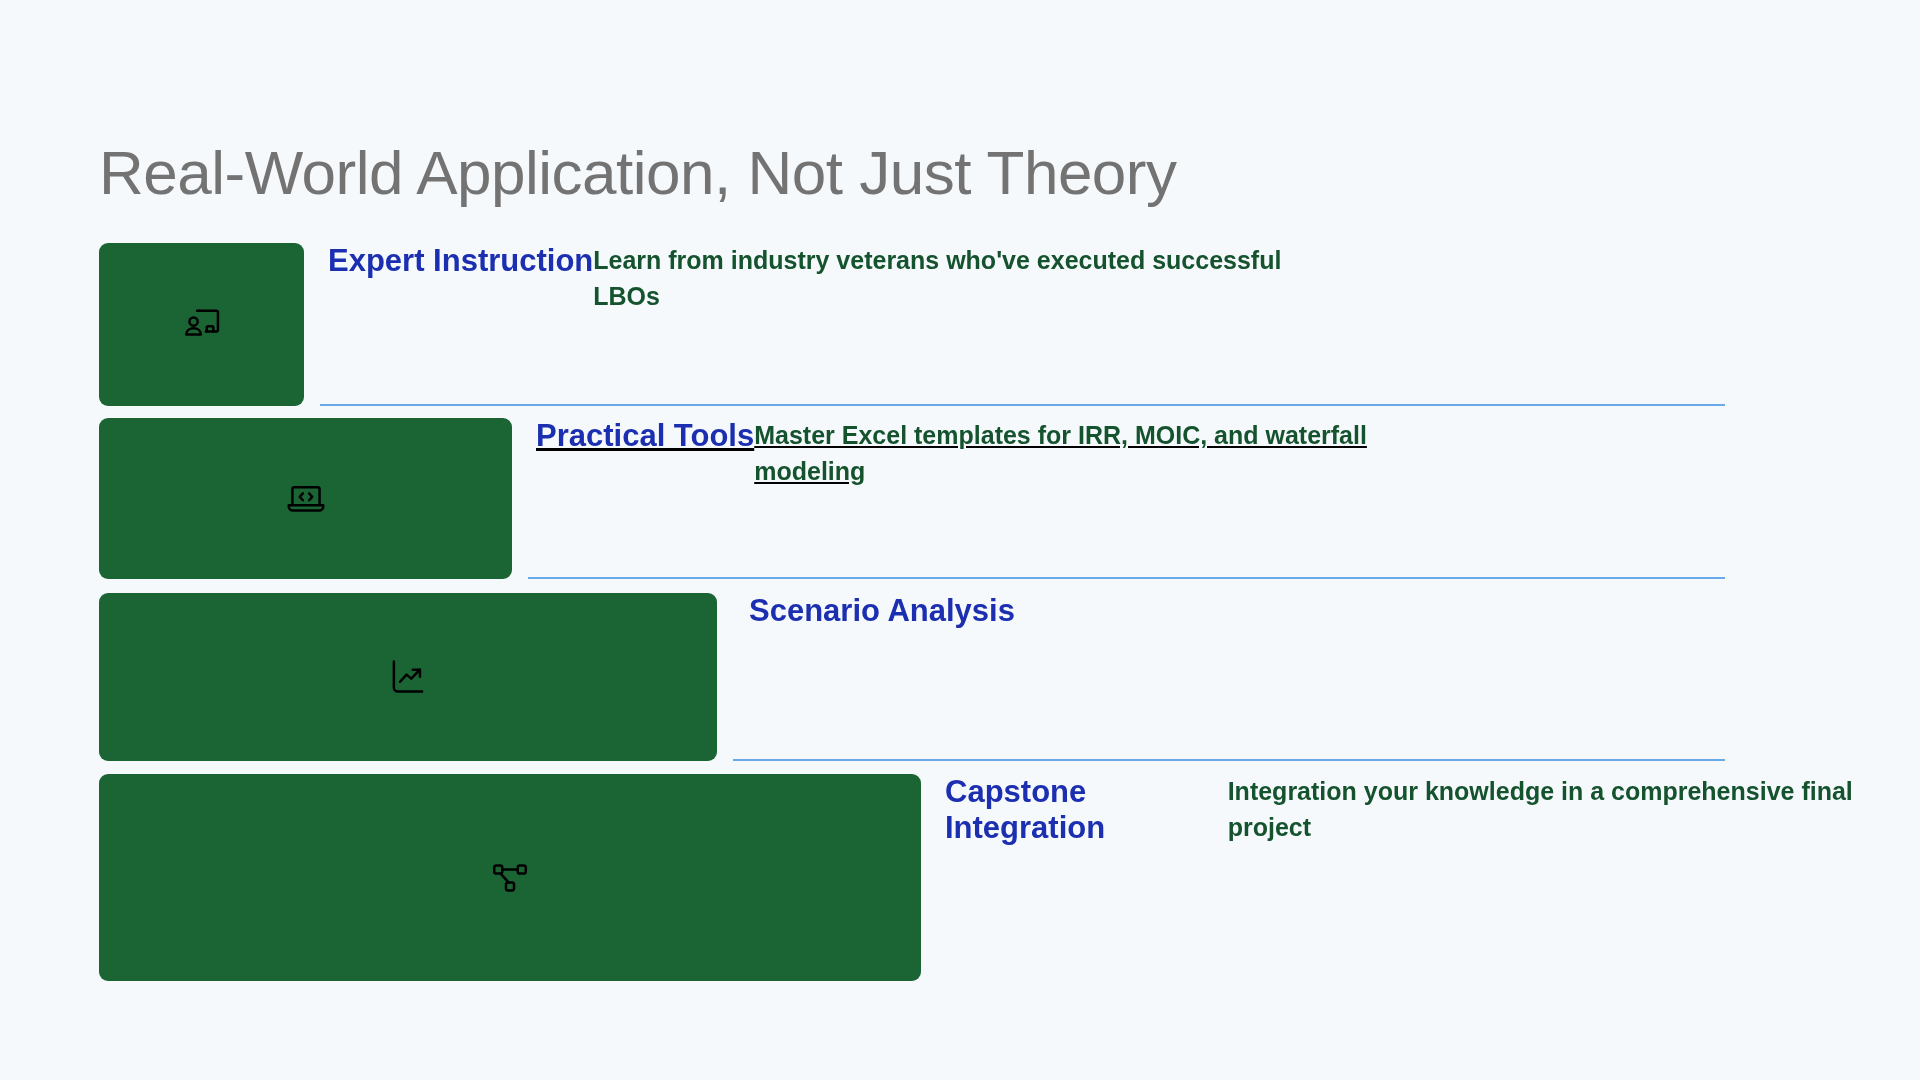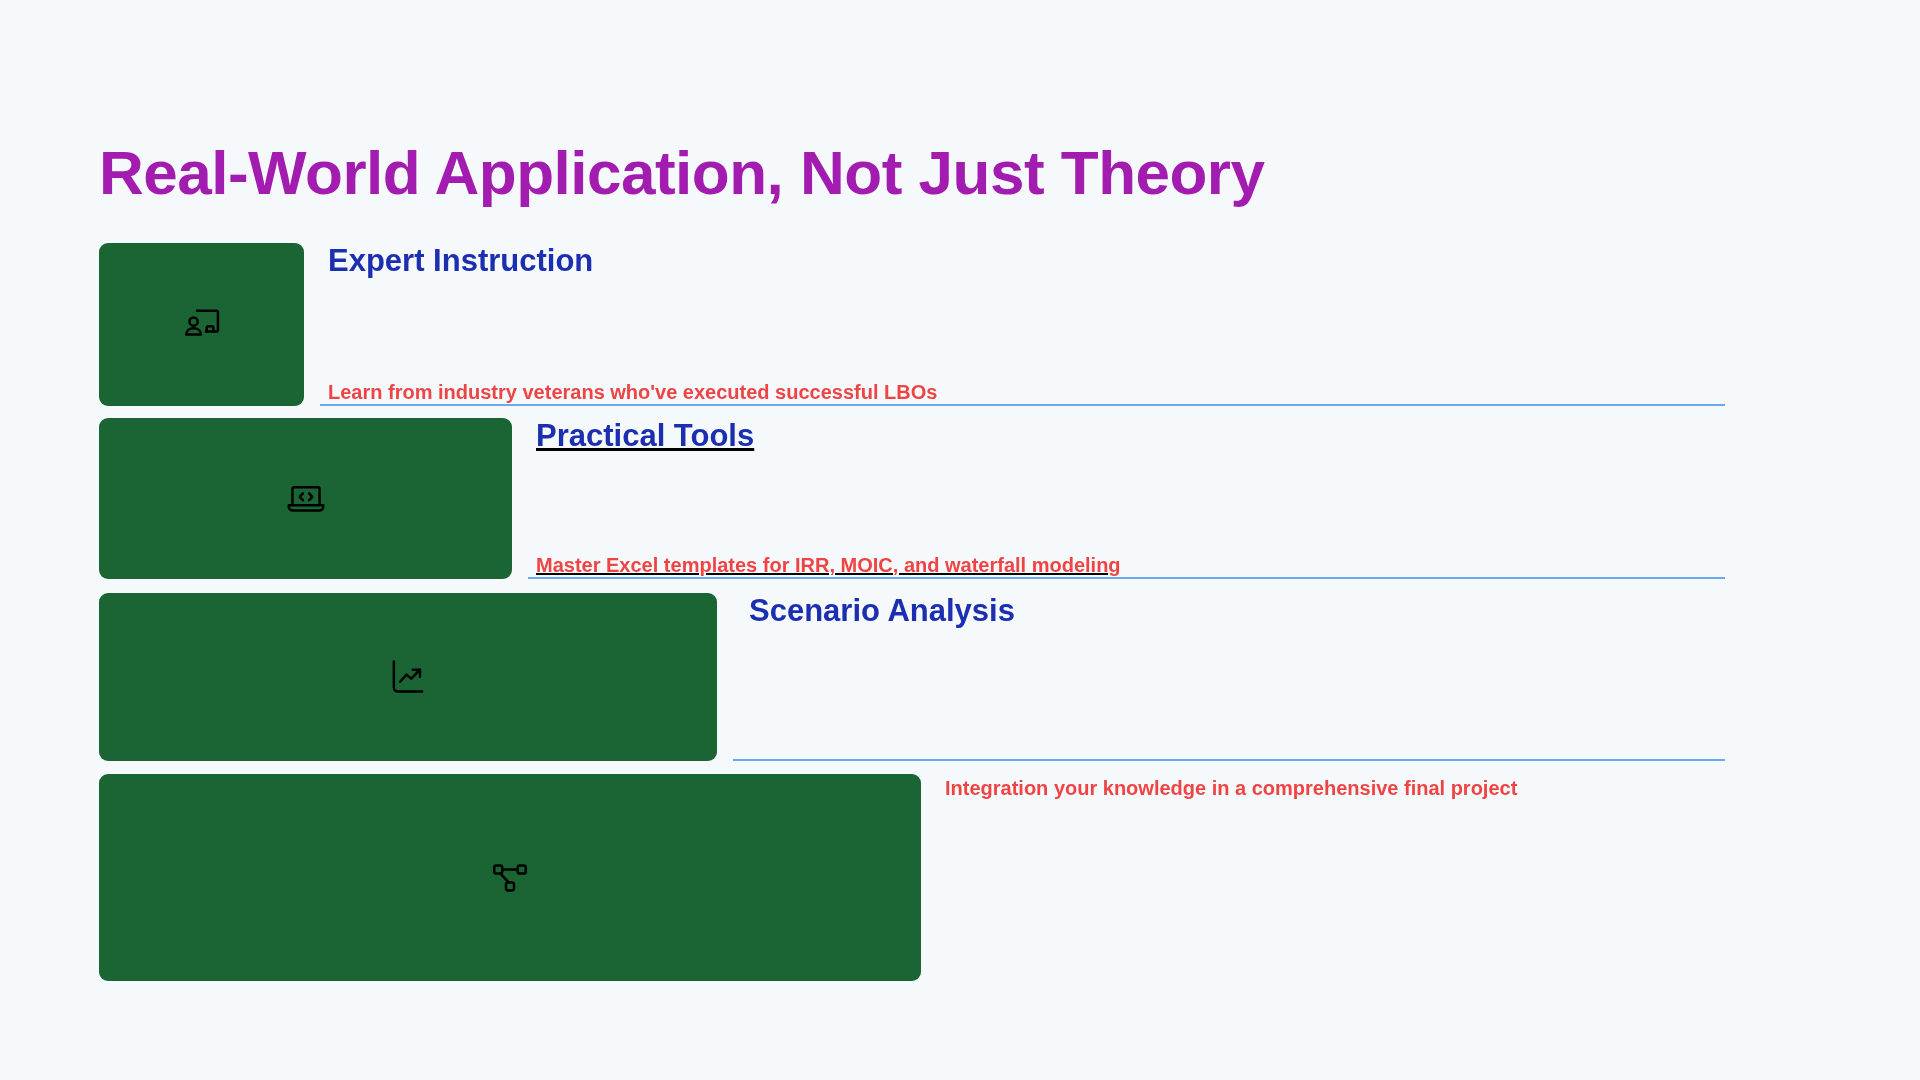--- a/index.html
+++ b/index.html
@@ -20,23 +20,23 @@
     height: 1080px;
   }
 
   
   .page-title {
     position: absolute;
     left: 99px;
     top: 96px;
     font-size: 62px;
     line-height: 1.12;
-    font-weight: 700;
+    font-weight: 400;
     letter-spacing: -0.5px;
-    color: #a21caf;
+    color: #737373;
     white-space: nowrap;
   }
 
   
   .features {
     position: absolute;
     left: 0;
     top: 243px;
     width: 1920px;
   }
@@ -64,36 +64,36 @@
     height: 44px;
   }
 
   .feature-text {
     position: relative;
     flex: 1 1 auto;
     box-sizing: border-box;
     padding-left: 24px;
     padding-right: 40px;
     display: flex;
-    flex-direction: column;
-    justify-content: space-between;
+    flex-direction: row;
+    justify-content: flex-start;
   }
 
   .feature-title {
     color: #1b2fb0;
     font-weight: 700;
     font-size: 31px;
     line-height: 1.15;
     margin: 0 0 14px 0;
   }
 
   .feature-desc {
-    color: #ef4444;
+    color: #14532d;
     font-weight: 700;
-    font-size: 20px;
+    font-size: 25px;
     line-height: 1.42;
     margin: 0;
     max-width: 700px;
   }
 
   .divider {
     position: absolute;
     height: 2px;
     background: #6aaae8;
     bottom: 0;
@@ -184,19 +184,20 @@
           <svg viewBox="0 0 24 24" fill="none" stroke="#000000" stroke-width="1.35" stroke-linecap="round" stroke-linejoin="round">
             <rect x="3.4" y="5.2" width="4.4" height="4.4" rx="1.2"></rect>
             <rect x="16.2" y="5.2" width="4.4" height="4.4" rx="1.2"></rect>
             <rect x="9.8" y="14.4" width="4.4" height="4.4" rx="1.2"></rect>
             <path d="M7.8 7.4h8.4"></path>
             <path d="m6.9 9.6 4.3 4.8"></path>
           </svg>
         </span>
       </div>
       <div class="feature-text">
+        <div class="feature-title">Capstone Integration</div>
         <div class="feature-desc">Integration your knowledge in a comprehensive final project</div>
       </div>
 
     </div>
 
   </div>
 </div>
 
 </body></html>

